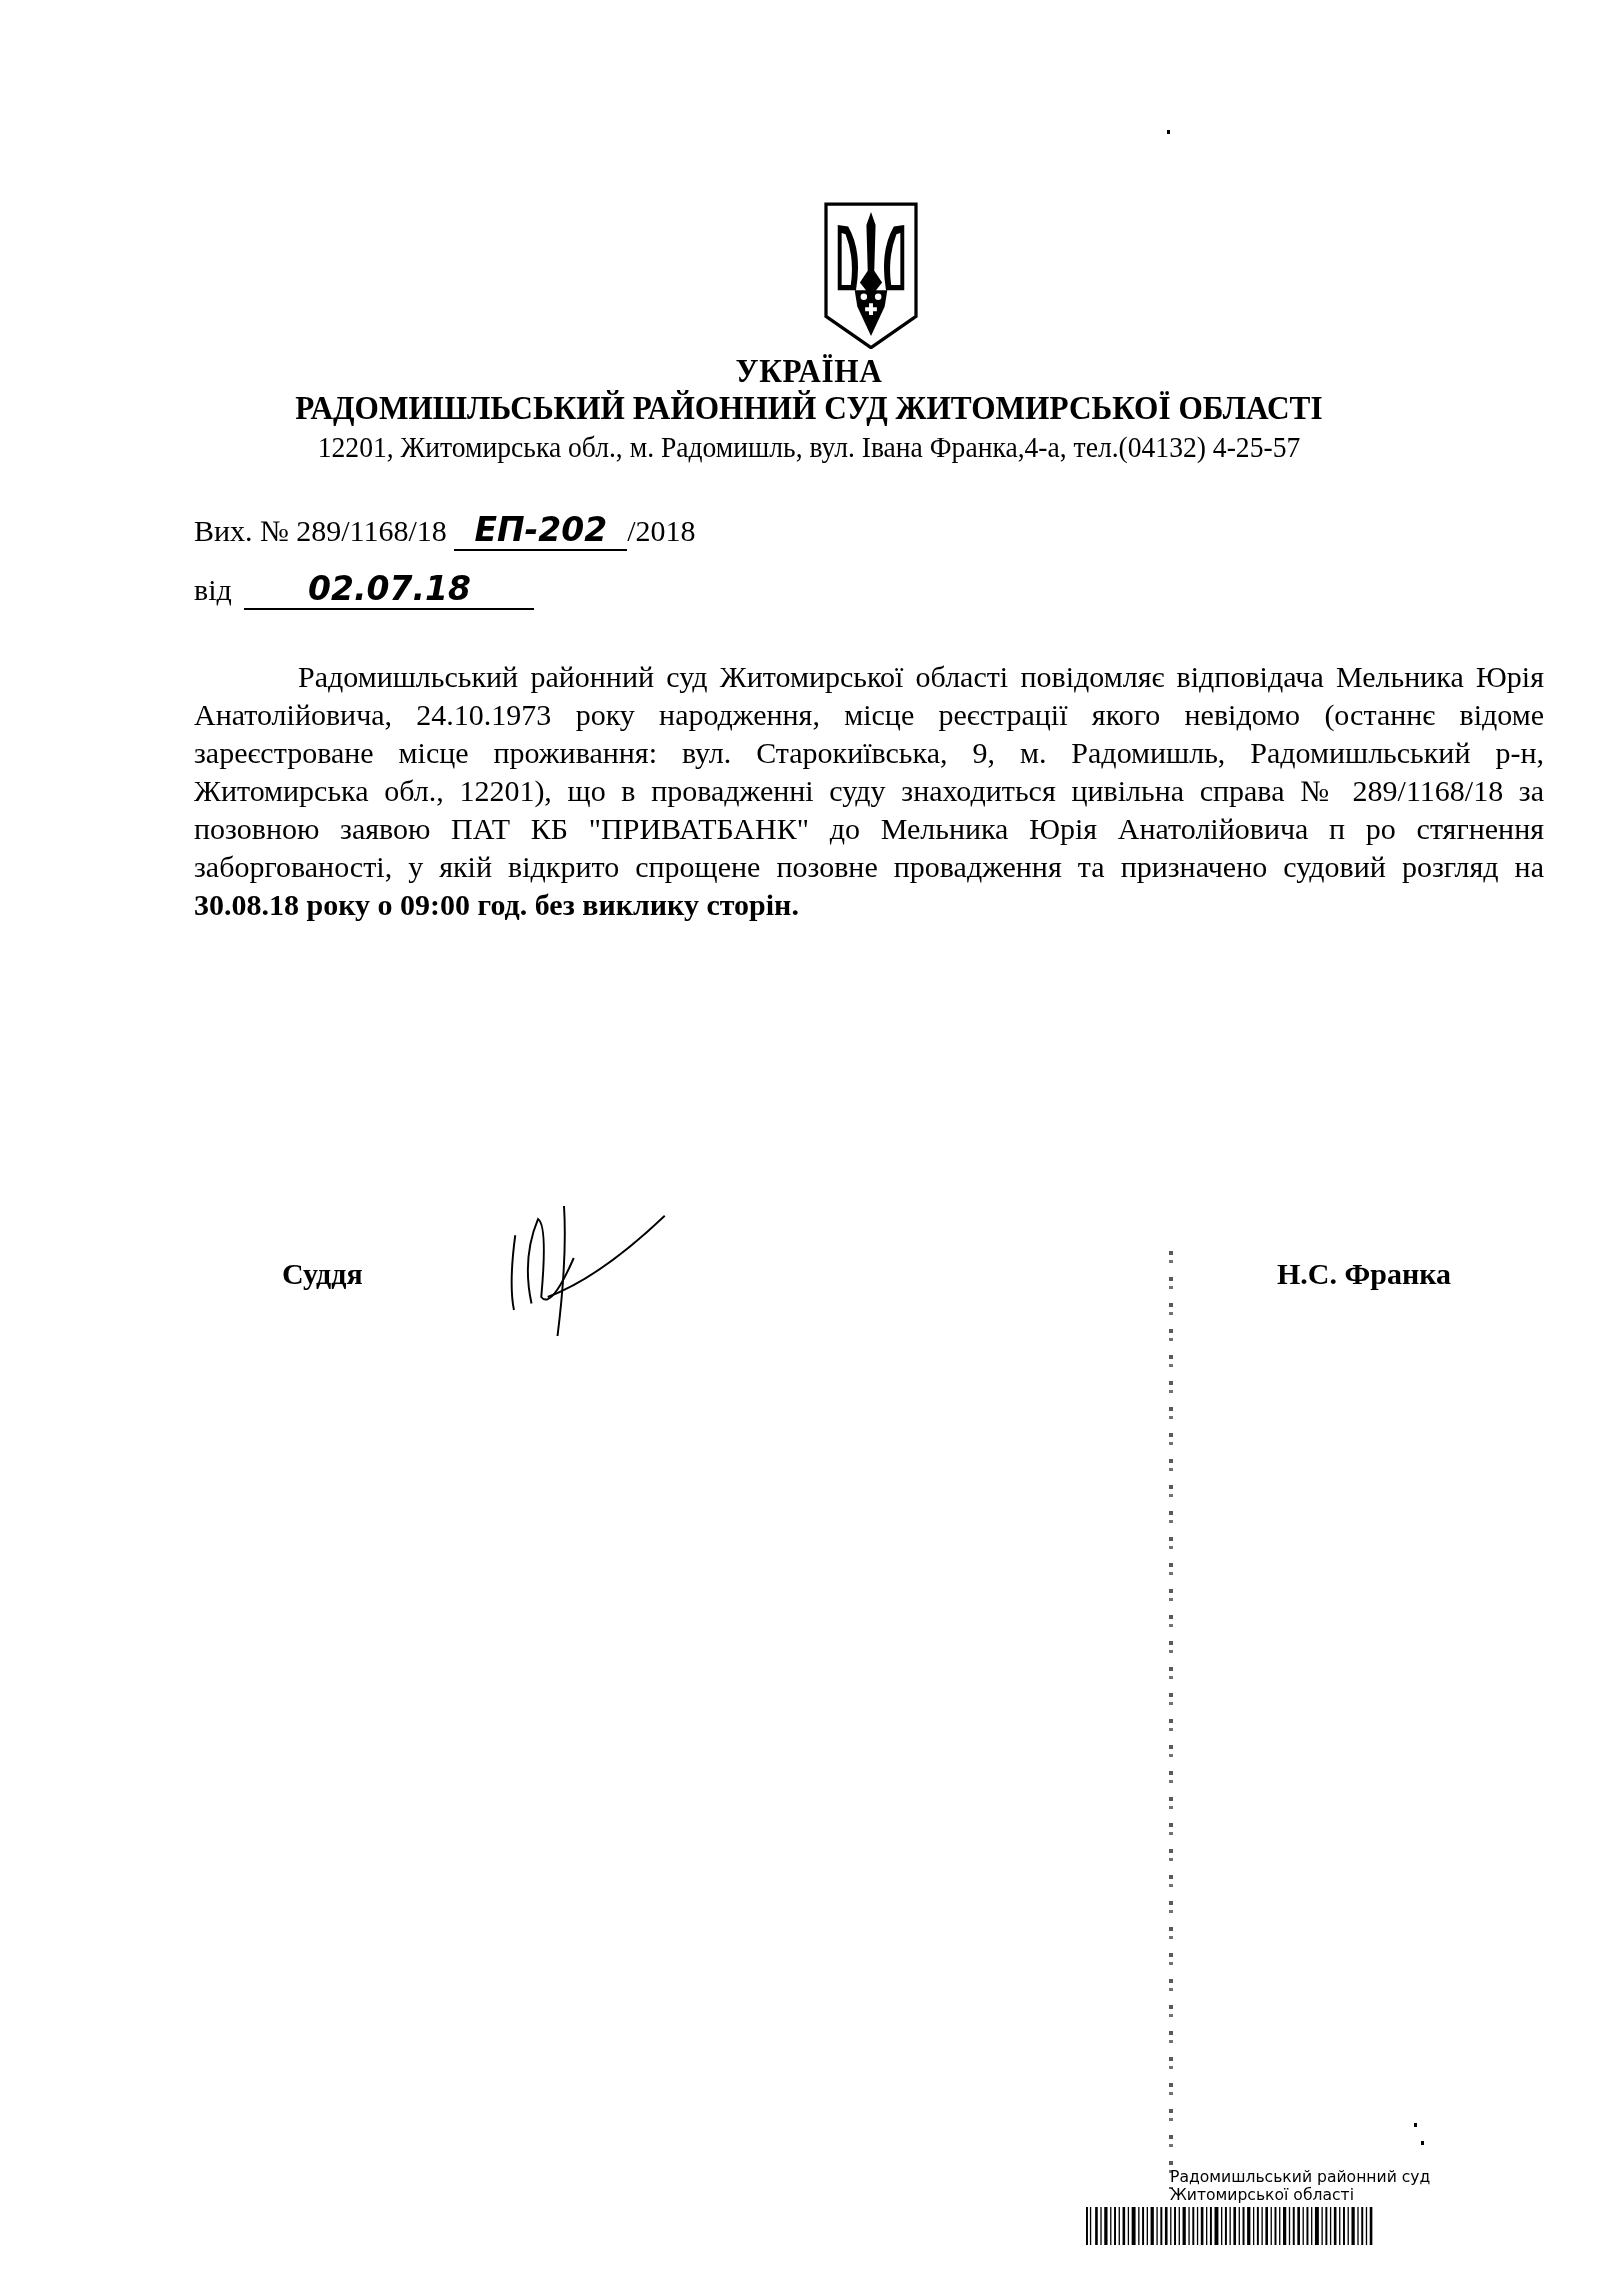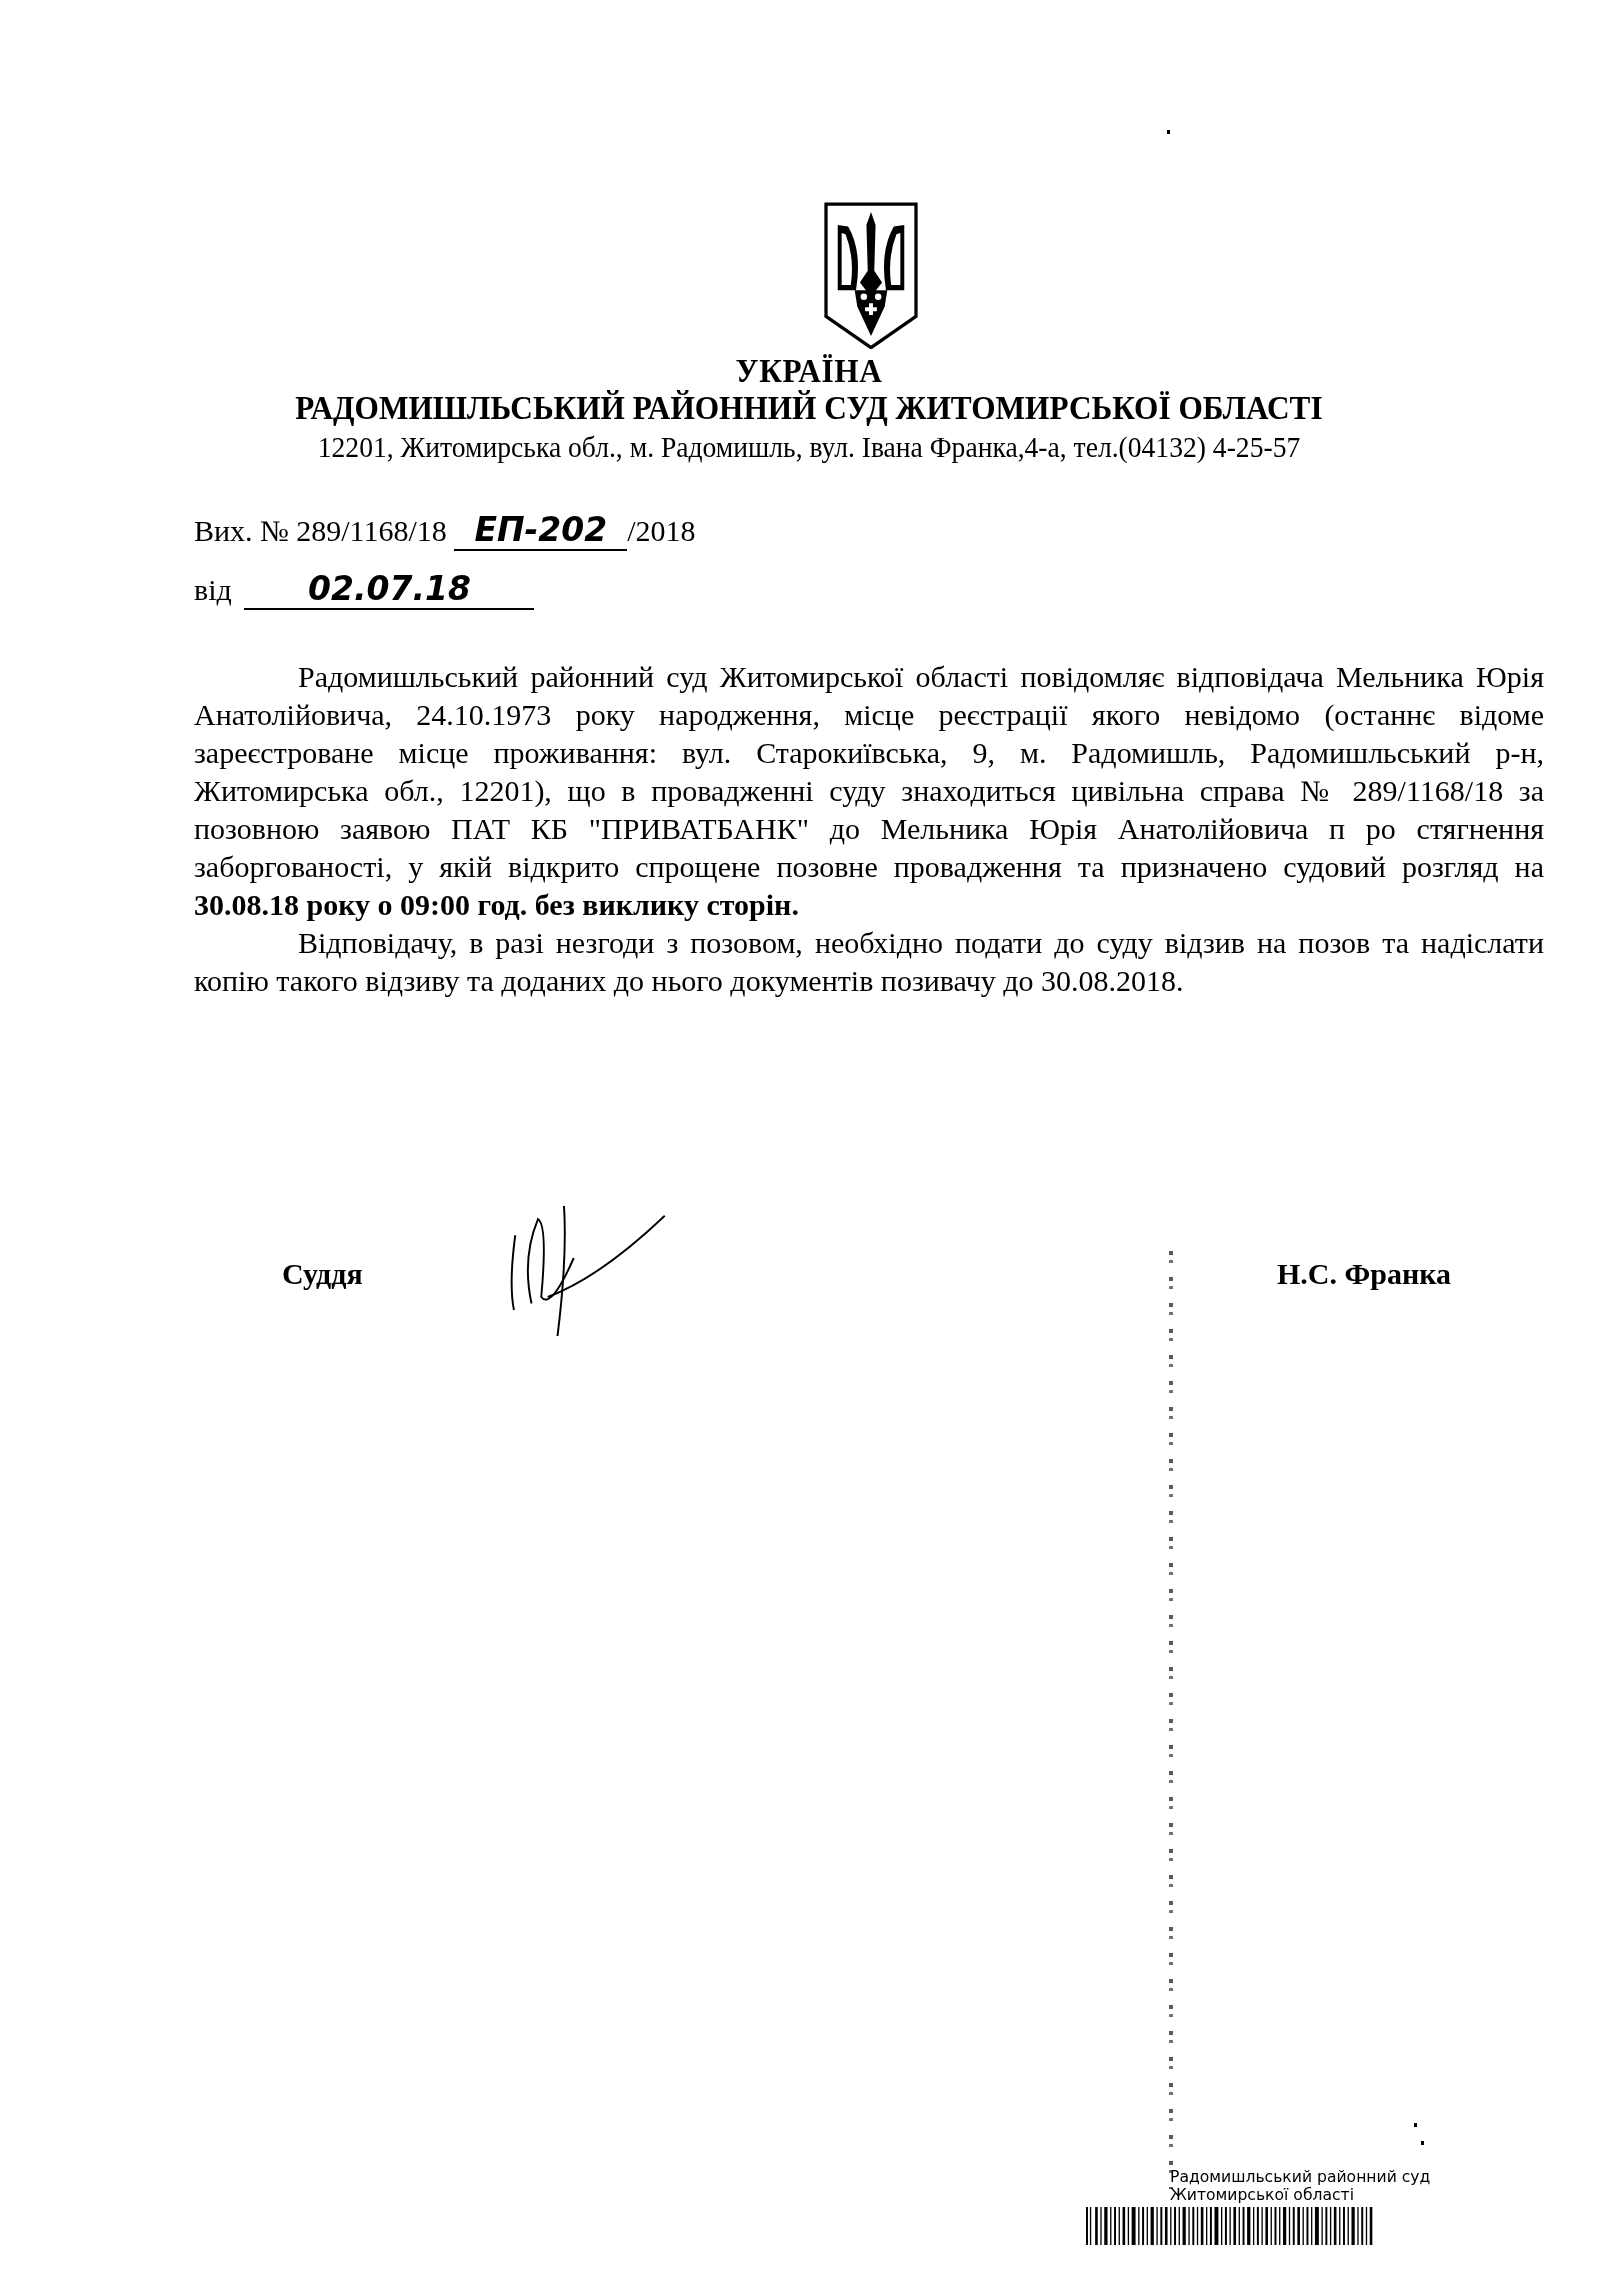--- a/index.html
+++ b/index.html
@@ -50,21 +50,20 @@
   <span>Вих. № 289/1168/18</span>
   <span class="hand" style="width:173px; font-size:33px;">ЕП-202</span><span>/2018</span>
 </div>
 <div class="abs ref" style="top:549px;margin-top:20px;">
   <span>від</span>
   <span class="hand" style="width:290px; font-size:33px; margin-left:5.2px;">02.07.18</span>
 </div>
 
 <div class="abs body">
   <p><span>Радомишльський районний суд Житомирської області повідомляє відповідача Мельника Юрія Анатолійовича, 24.10.1973 року народження, місце реєстрації якого невідомо (останнє відоме зареєстроване місце проживання: вул. Старокиївська, 9, м. Радомишль, Радомишльський р-н, Житомирська обл., 12201), що в провадженні суду знаходиться цивільна справа № 289/1168/18 за позовною заявою ПАТ КБ "ПРИВАТБАНК" до Мельника Юрія Анатолійовича п ро стягнення заборгованості, у якій відкрито спрощене позовне провадження та призначено судовий розгляд на </span><b>30.08.18 року о 09:00 год. без виклику сторін.</b></p>
-  <p>Відповідачу, в разі незгоди з позовом, необхідно подати до суду відзив на позов та надіслати копію такого відзиву та доданих до нього документів позивачу до 30.08.2018.</p>
 </div>
 
 <div class="abs sig-label">Суддя</div>
 <svg class="abs signature" viewBox="0 0 270 200">
   <path d="M20 45 Q10 120 18 160" fill="none" stroke="#000" stroke-width="3"></path>
   <path d="M45 150 Q30 80 55 20 Q70 30 60 140 Q75 160 110 80" fill="none" stroke="#000" stroke-width="3"></path>
   <path d="M95 0 Q100 80 85 200" fill="none" stroke="#000" stroke-width="3"></path>
   <path d="M70 140 Q150 110 250 15" fill="none" stroke="#000" stroke-width="3"></path>
 </svg>
 <div class="abs sig-name">Н.С. Франка</div>

